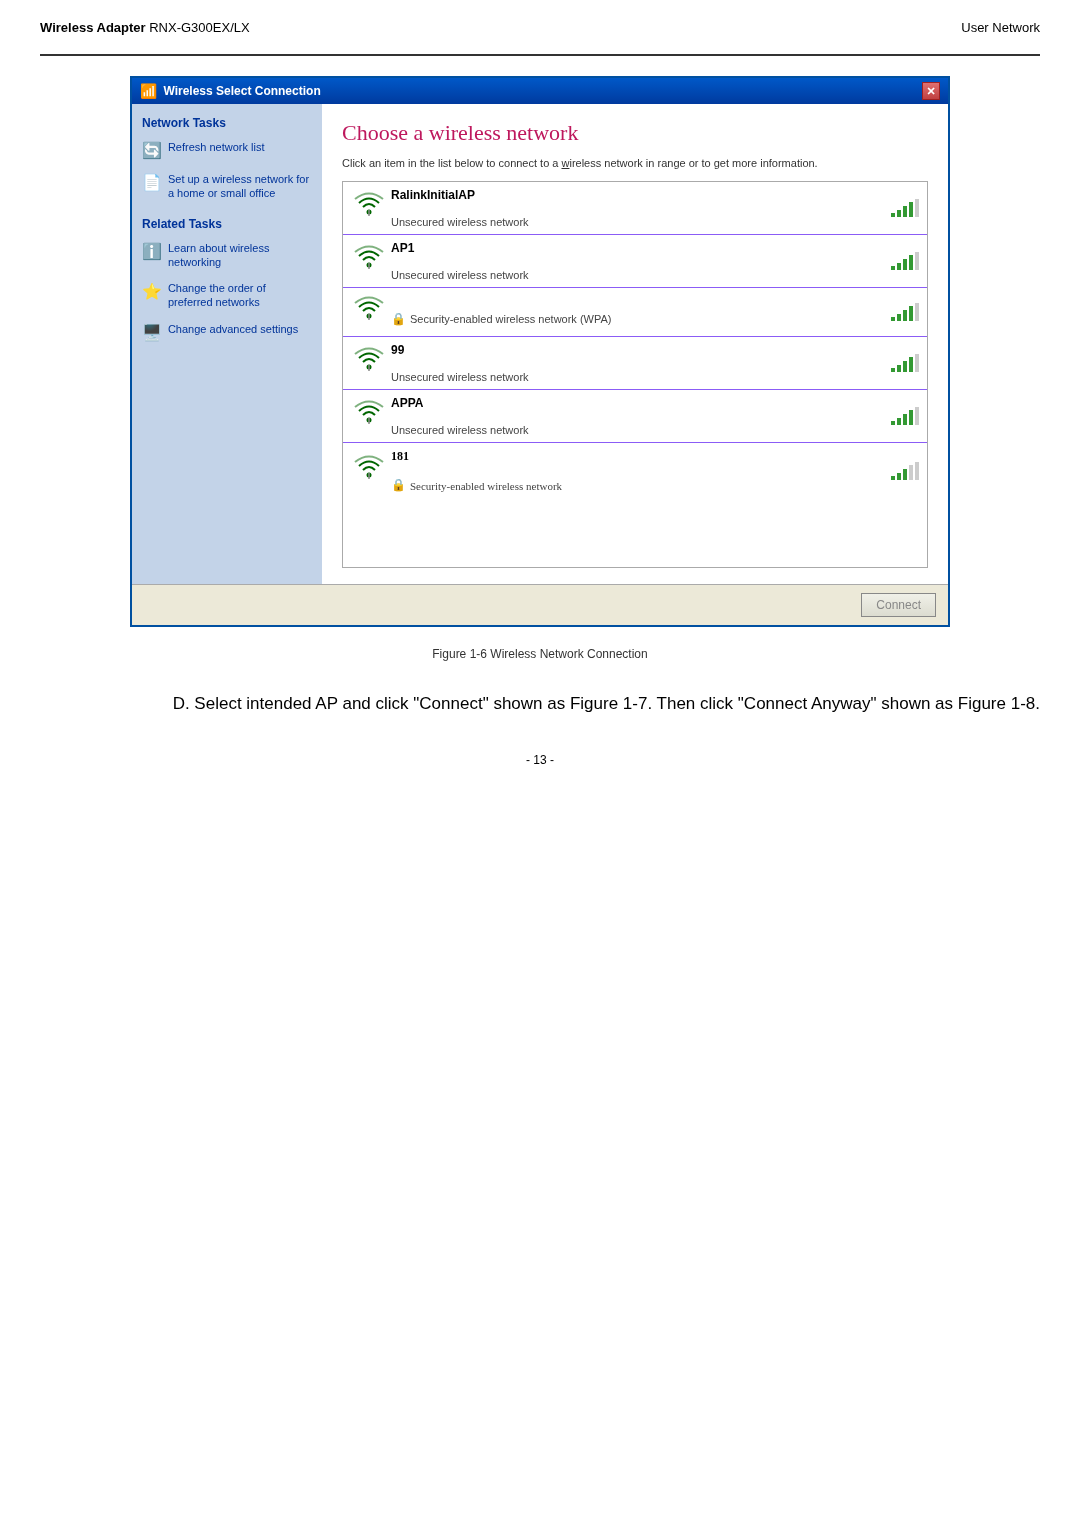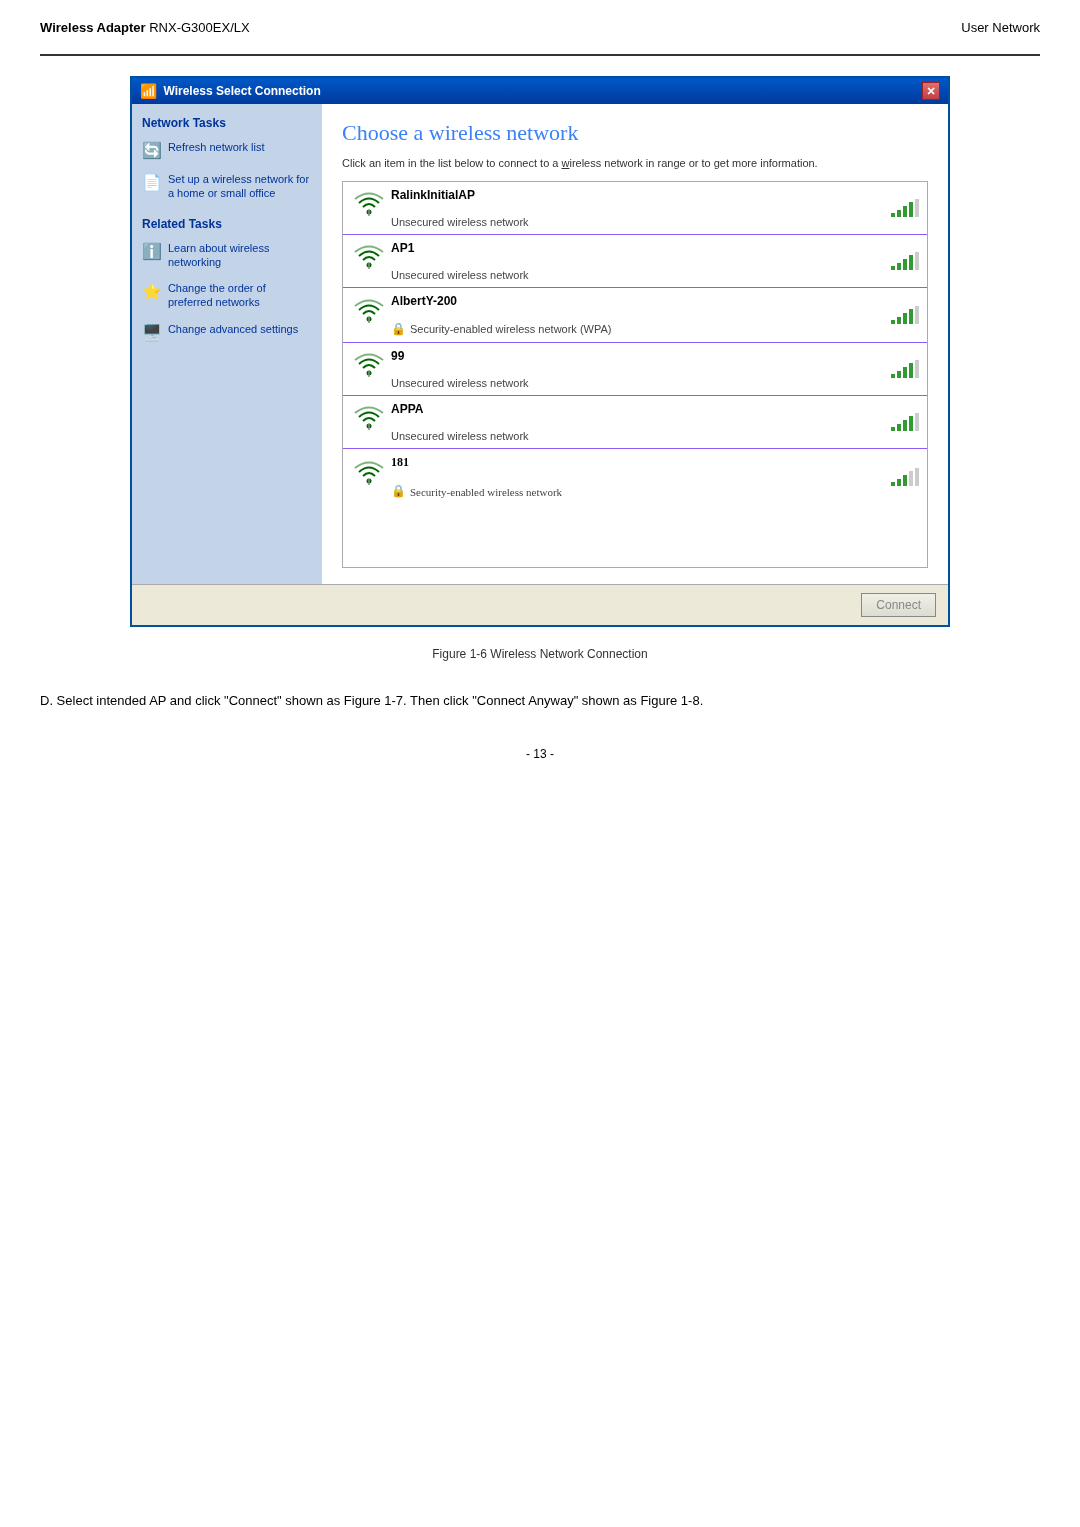--- a/index.html
+++ b/index.html
@@ -133,21 +133,21 @@
       flex: 1;
       padding: 16px 20px;
       background: #fff;
       display: flex;
       flex-direction: column;
     }
 
     .main-title {
       font-size: 22px;
       font-weight: normal;
-      color: #3b82f6;
+      color: #be185d;
       margin-bottom: 10px;
       font-family: 'Times New Roman', serif;
     }
 
     .main-description {
       font-size: 11px;
       color: #333;
       margin-bottom: 10px;
       line-height: 1.4;
     }
@@ -251,23 +251,24 @@
     
     .figure-caption {
       text-align: center;
       font-size: 12px;
       margin-bottom: 30px;
       color: #333;
     }
 
     
     .body-text {
-      font-size: 13px;
+      font-size: 17px;
       margin-bottom: 20px;
       line-height: 1.5;
+      text-align: right;
     }
 
     
     .page-number {
       text-align: center;
       margin-top: 36px;
       font-size: 12px;
     }
 
     
@@ -397,21 +398,20 @@
                 <span class="wifi-symbol"><svg width="32" height="32" viewBox="0 0 32 32">
       <circle cx="16" cy="22" r="2.5" fill="#006600"></circle>
       <path d="M10 17 Q16 11 22 17" stroke="#006600" stroke-width="2" fill="none"></path>
       <path d="M6 13 Q16 4 26 13" stroke="#006600" stroke-width="2" fill="none"></path>
       <path d="M2 9 Q16 -2 30 9" stroke="#006600" stroke-width="2" fill="none" opacity="0.5"></path>
 
       <line x1="16" y1="20" x2="16" y2="26" stroke="#888" stroke-width="1.5"></line>
     </svg></span>
               </div>
               <div class="network-details">
-                <div class="network-name">AlbertY-200</div>
                 <div class="network-security"><span class="lock-icon">🔒</span>Security-enabled wireless network (WPA)</div>
               </div>
               <div class="signal-bars">
                 <span style="height: 4px; background: rgb(51, 153, 51);"></span>
                 <span style="height: 7px; background: rgb(51, 153, 51);"></span>
                 <span style="height: 11px; background: rgb(51, 153, 51);"></span>
                 <span style="height: 15px; background: rgb(51, 153, 51);"></span>
                 <span style="height: 18px; background: rgb(204, 204, 204);"></span>
               </div>
             </div>

